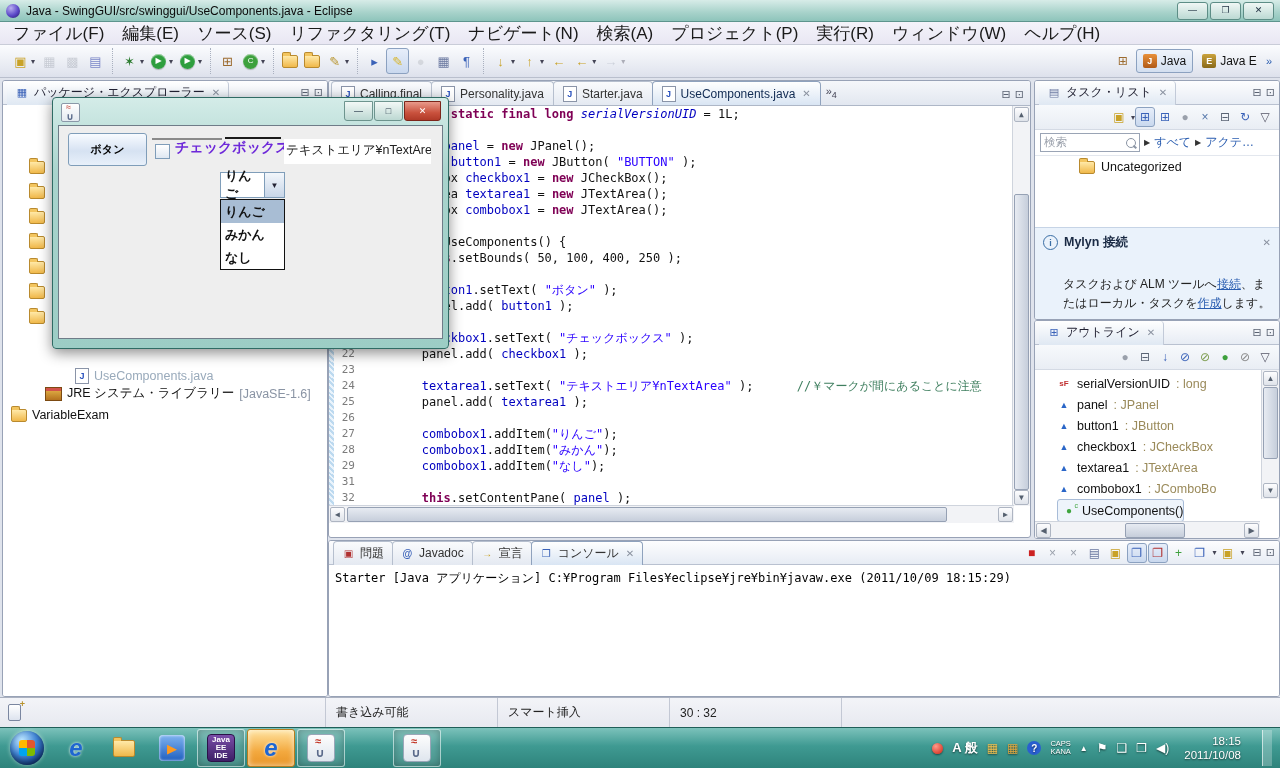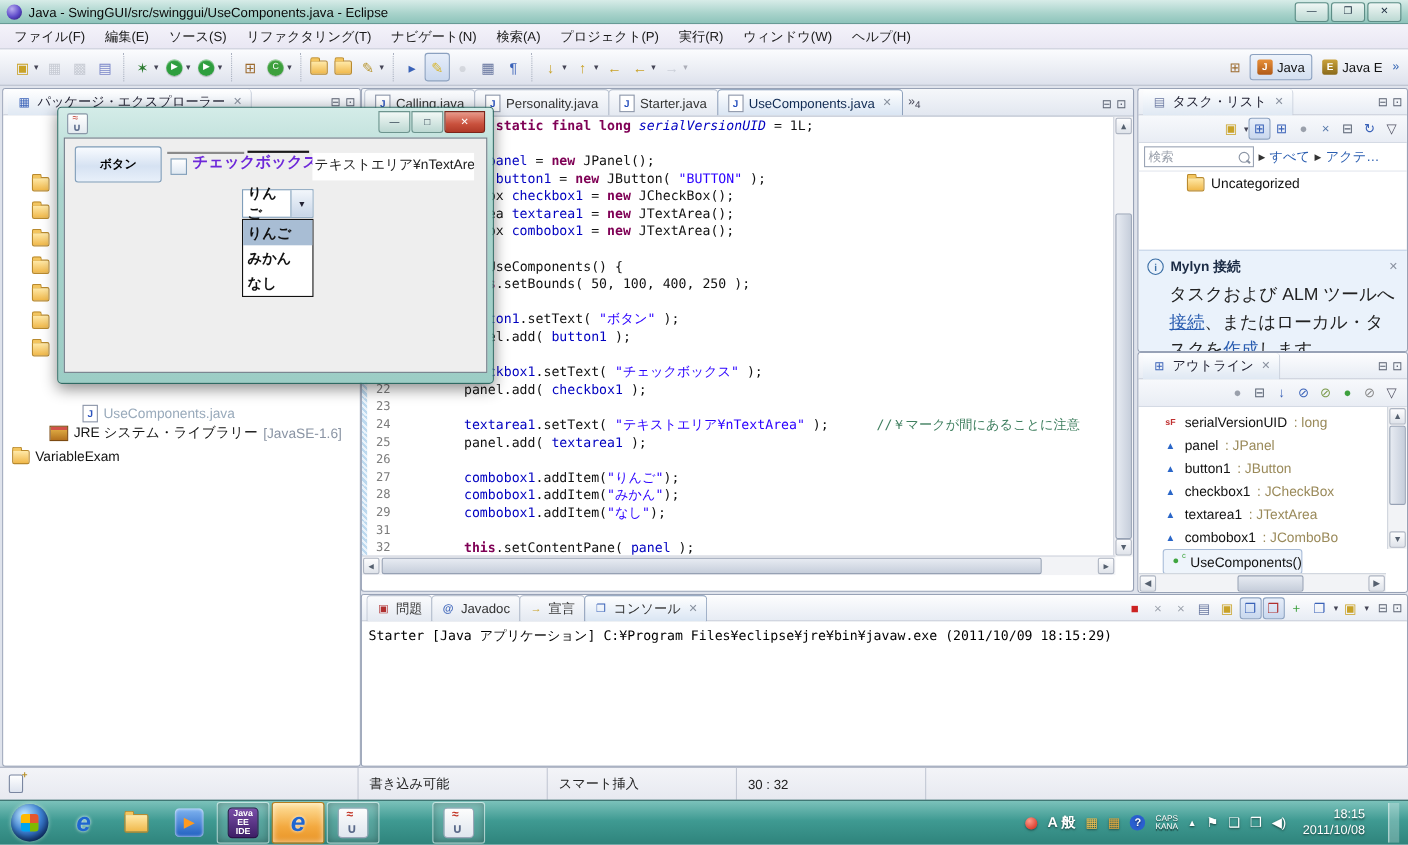--- a/index.html
+++ b/index.html
@@ -14,21 +14,21 @@
   .ecl-logo{width:14px;height:14px;border-radius:50%;margin-right:6px;
     background:radial-gradient(circle at 35% 30%,#b9aef0,#5b48c8 55%,#241563)}
   #titlebar .t{font-size:12px;color:#0a0a0a}
   .winbtns{margin-left:auto;display:flex;gap:2px}
   .wbtn{width:29px;height:16px;border:1px solid #5d8d86;border-radius:3px;
     background:linear-gradient(#f0f7f5,#bcd9d3);display:flex;align-items:center;justify-content:center;
     font-size:9px;color:#234;line-height:1}
   
   #menubar{left:0;top:22px;width:1280px;height:23px;background:linear-gradient(#f4f3fa,#e9e7f3);
     border-bottom:1px solid #c9ccd8;display:flex;align-items:center;padding:0 4px;box-sizing:border-box}
-  .menu-item{padding:2px 9px;font-size:12px;color:#1a1a1a;border-radius:2px}
+  .menu-item{padding:2px 9px;font-size:17px;color:#1a1a1a;border-radius:2px}
   
   #toolbar{left:0;top:45px;width:1280px;height:33px;
     background:linear-gradient(#fbfcfe,#e7eaf2 70%,#dde1ec);border-bottom:1px solid #b9bfcd;
     display:flex;align-items:center;box-sizing:border-box}
   .tb-group{display:flex;align-items:center;height:26px;padding:0 5px;border-left:1px dotted #a9b0bf}
   .tb-group:first-child{border-left:none;margin-left:4px}
   .tb-btn{display:inline-flex;align-items:center;height:24px;padding:0 2px;border-radius:3px;border:1px solid transparent}
   .tb-btn.pr{background:linear-gradient(#e7eefa,#c9d8ee);border:1px solid #8ba1c0}
   .tb-btn.dis{opacity:.38}
   .tb-ic{width:17px;height:17px;display:flex;align-items:center;justify-content:center;font-size:13px;line-height:1}
@@ -105,21 +105,21 @@
   .search-box .ph{color:#9aa0ab;font-size:11.5px;flex:1}
   .mag{width:8px;height:8px;border:1.5px solid #8a94a4;border-radius:50%;position:relative;flex:none}
   .mag:after{content:"";position:absolute;left:6px;top:7px;width:4px;height:1.5px;background:#8a94a4;transform:rotate(40deg)}
   .flt{color:#2a5db0;font-size:12px}
   .tri{color:#333;font-size:8px}
   .uncat{display:flex;align-items:center;gap:6px;padding:4px 4px 4px 44px;font-size:12.5px}
   .mylyn{position:absolute;left:0;right:0;bottom:0;height:92px;background:#eaf2fb;border-top:1px solid #c6d4e6;padding:6px 8px;box-sizing:border-box}
   .mylyn .hd{display:flex;align-items:center;gap:6px;font-weight:bold;font-size:12.5px;color:#1a2a44}
   .info-i{width:13px;height:13px;border:1.5px solid #3a6ea5;border-radius:50%;color:#3a6ea5;font-size:9px;font-weight:bold;
     display:flex;align-items:center;justify-content:center;flex:none}
-  .mylyn .bd{margin-top:6px;font-size:16px;line-height:1.55;color:#222;padding-left:20px}
+  .mylyn .bd{margin-top:24px;font-size:12px;line-height:1.55;color:#222;padding-left:20px}
   .lnk{color:#2a5db0;text-decoration:underline}
   
   #outline .obody{position:relative;height:calc(100% - 48px);background:#fff;overflow:hidden}
   .orow{display:flex;align-items:center;gap:6px;height:21px;padding-left:22px;font-size:12.5px;white-space:nowrap}
   .orow .typ{color:#9a8a5a}
   .orow.sel{margin-left:22px;padding-left:4px;width:fit-content;border:1px solid #a8bcd8;border-radius:3px;background:#eef4fb}
   .oic{width:14px;height:14px;flex:none;display:flex;align-items:center;justify-content:center;position:relative}
   .oic.f{color:#2a66c8;font-size:9px}
   .oic.sfi{color:#c03030;font-size:8px;font-weight:bold;letter-spacing:0}
   .oic.ctor{color:#3fa53f;font-size:10px}
@@ -379,21 +379,21 @@
       <span class="folder"></span>
       <span>VariableExam</span>
     </div>
   </div>
 </div>
 
 <div id="editor" class="abs">
   <div id="edit-tabs">
       <span class="etab">
         <span class="jfile">J</span>
-        <span>Calling.java</span>
+        <span>Calling.final</span>
       </span>
       <span class="etab">
         <span class="jfile">J</span>
         <span>Personality.java</span>
       </span>
       <span class="etab">
         <span class="jfile">J</span>
         <span>Starter.java</span>
       </span>
       <span class="etab act">

